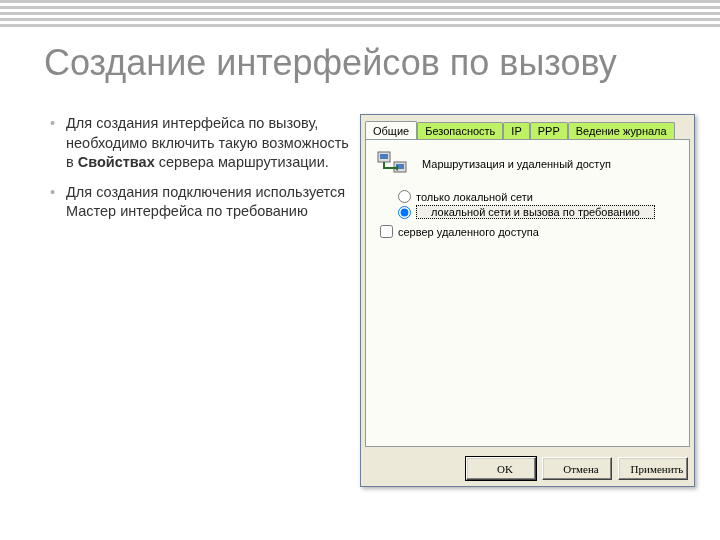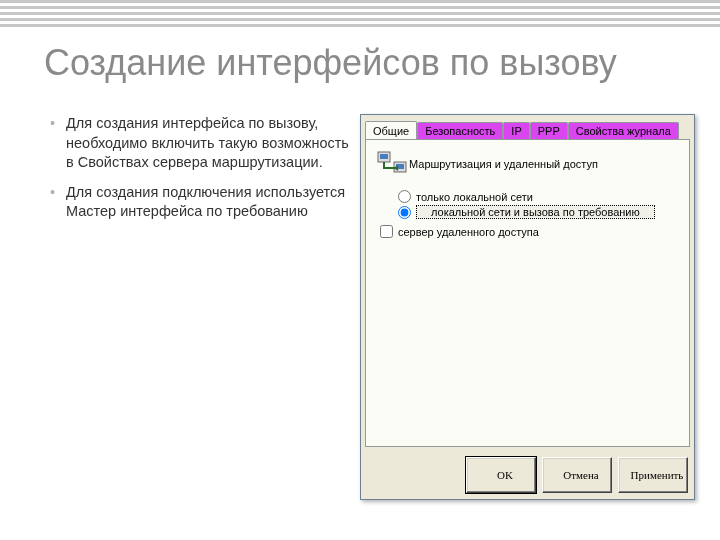--- a/index.html
+++ b/index.html
@@ -11,21 +11,21 @@
   .hr-stack { position: absolute; top: 0; left: 0; right: 0; }
   .hr-stack .bar { height: 3px; background: #c7c7c7; margin-bottom: 3px; }
   .slide-title {
     font-size: 36px; color: #8a8a8a; font-family: "Trebuchet MS", Arial, sans-serif;
     padding: 42px 0 0 44px; font-weight: normal;
   }
   .content { display: flex; padding: 30px 0 0 50px; }
   .bullets { width: 310px; font-size: 14.5px; color: #333; line-height: 1.35; }
   .bullets li { list-style: none; position: relative; padding-left: 16px; margin-bottom: 10px; }
   .bullets li::before { content: "•"; position: absolute; left: 0; color: #b0b0b0; }
-  .bullets b { font-weight: normal; }
+  .bullets b { font-weight: bold; }
 
   
   .dialog {
     width: 335px; border: 1px solid #6c7f99; background: #ece9d8;
     font-family: Tahoma, sans-serif; font-size: 11px; color: #000;
     box-shadow: 2px 2px 4px rgba(0,0,0,.3);
   }
   .titlebar {
     height: 20px;
     background: linear-gradient(to bottom,#3a6ea5,#0a246a);
@@ -36,45 +36,45 @@
   .winbtn {
     width: 16px; height: 14px; background: #d4d0c8;
     border: 1px solid #fff; border-right-color:#404040; border-bottom-color:#404040;
     margin-left: 2px; font-size: 9px; line-height: 12px; text-align: center; color:#000;
     font-family: Arial; font-weight: bold;
   }
   .tabs { display: flex; padding: 6px 4px 0 4px; gap: 0; }
   .tab {
     padding: 2px 7px; font-size: 11px;
     border: 1px solid #919b9c; border-bottom: none;
-    background: #d946ef; border-radius: 2px 2px 0 0;
+    background: #bef264; border-radius: 2px 2px 0 0;
     position: relative; top: 1px;
   }
   .tab.active { background:#fcfcf7; z-index:2; top:0; padding-top:3px; }
   .tabpanel {
     margin: 0 4px 4px 4px; border: 1px solid #919b9c;
     background: #fcfcf7; padding: 8px 10px 6px 10px; min-height: 308px;
     position: relative;
   }
-  .panel-head { display:flex; align-items:center; gap:1px; margin-bottom:10px; }
+  .panel-head { display:flex; align-items:center; gap:14px; margin-bottom:10px; }
   .icon-box { width:32px; height:32px; display:flex; align-items:center; justify-content:center; }
   .section-label { margin: 6px 0 6px 0; }
   .option { display:flex; align-items:center; gap:5px; margin: 2px 0 2px 4px; }
   .sub { margin-left: 22px; align-items: flex-end; }
   .option input { margin:0; }
   .dotted-focus {
     border: 1px dotted #000; padding: 0 14px; background:#f0f0e8;
   }
   .dlg-buttons {
     display:flex; justify-content:flex-end; gap:6px;
     padding: 6px 6px 6px 0;
     border-top: 0; background:#ece9d8;
   }
   .btn {
-    min-width: 70px; height: 36px; font: 11px Tahoma;
+    min-width: 70px; height: 23px; font: 11px Tahoma;
     background:#ece9d8; border:1px solid #404040;
     border-top-color:#fff; border-left-color:#fff;
     box-shadow: inset -1px -1px #808080, inset 1px 1px #d4d0c8;
     padding-left: 8px;
   }
   .btn.default { outline: 1px solid #000; }
 </style>
 </head>
 <body>
 
@@ -98,21 +98,21 @@
     </li>
   </ul>
 
   <div class="dialog">
 
     <div class="tabs">
       <div class="tab active">Общие</div>
       <div class="tab">Безопасность</div>
       <div class="tab">IP</div>
       <div class="tab">PPP</div>
-      <div class="tab">Свойства журнала</div>
+      <div class="tab">Ведение журнала</div>
     </div>
 
     <div class="tabpanel">
       <div class="panel-head">
         <span class="icon-box">
           <svg width="32" height="32" viewBox="0 0 32 32">
             <rect x="2" y="4" width="12" height="10" fill="#dcdcdc" stroke="#6a6a6a"></rect>
             <rect x="4" y="6" width="8" height="5" fill="#4a7cc0"></rect>
             <rect x="18" y="14" width="12" height="10" fill="#dcdcdc" stroke="#6a6a6a"></rect>
             <rect x="20" y="16" width="8" height="5" fill="#4a7cc0"></rect>

